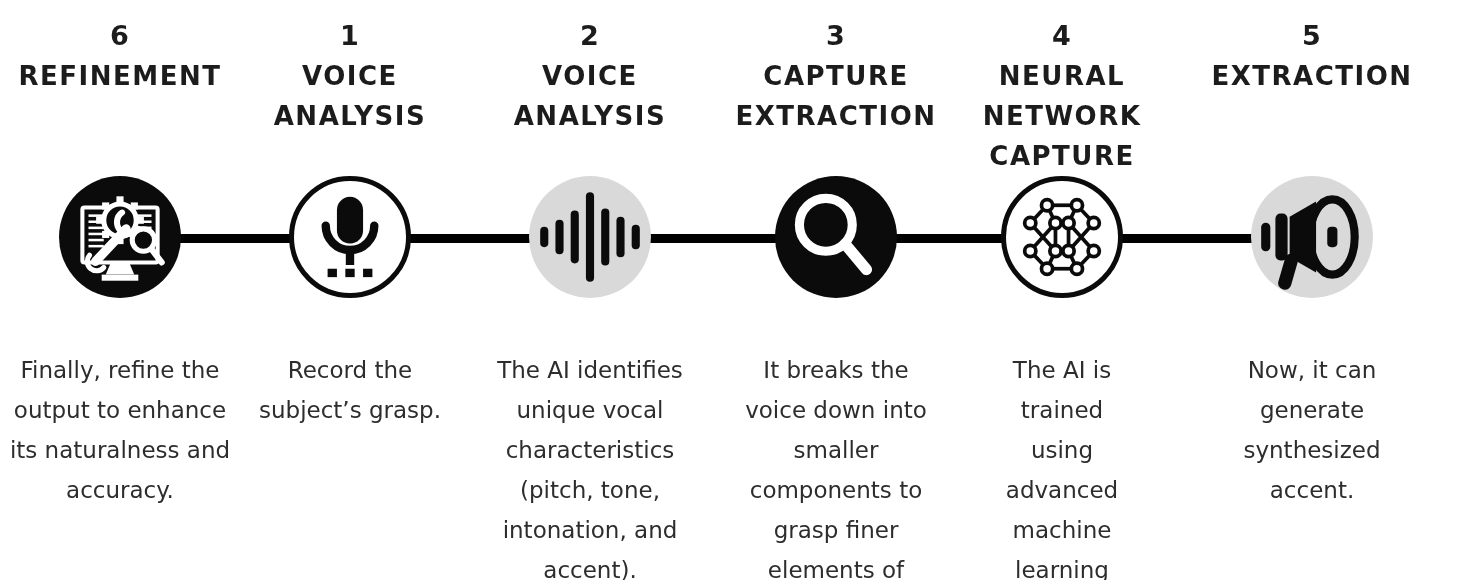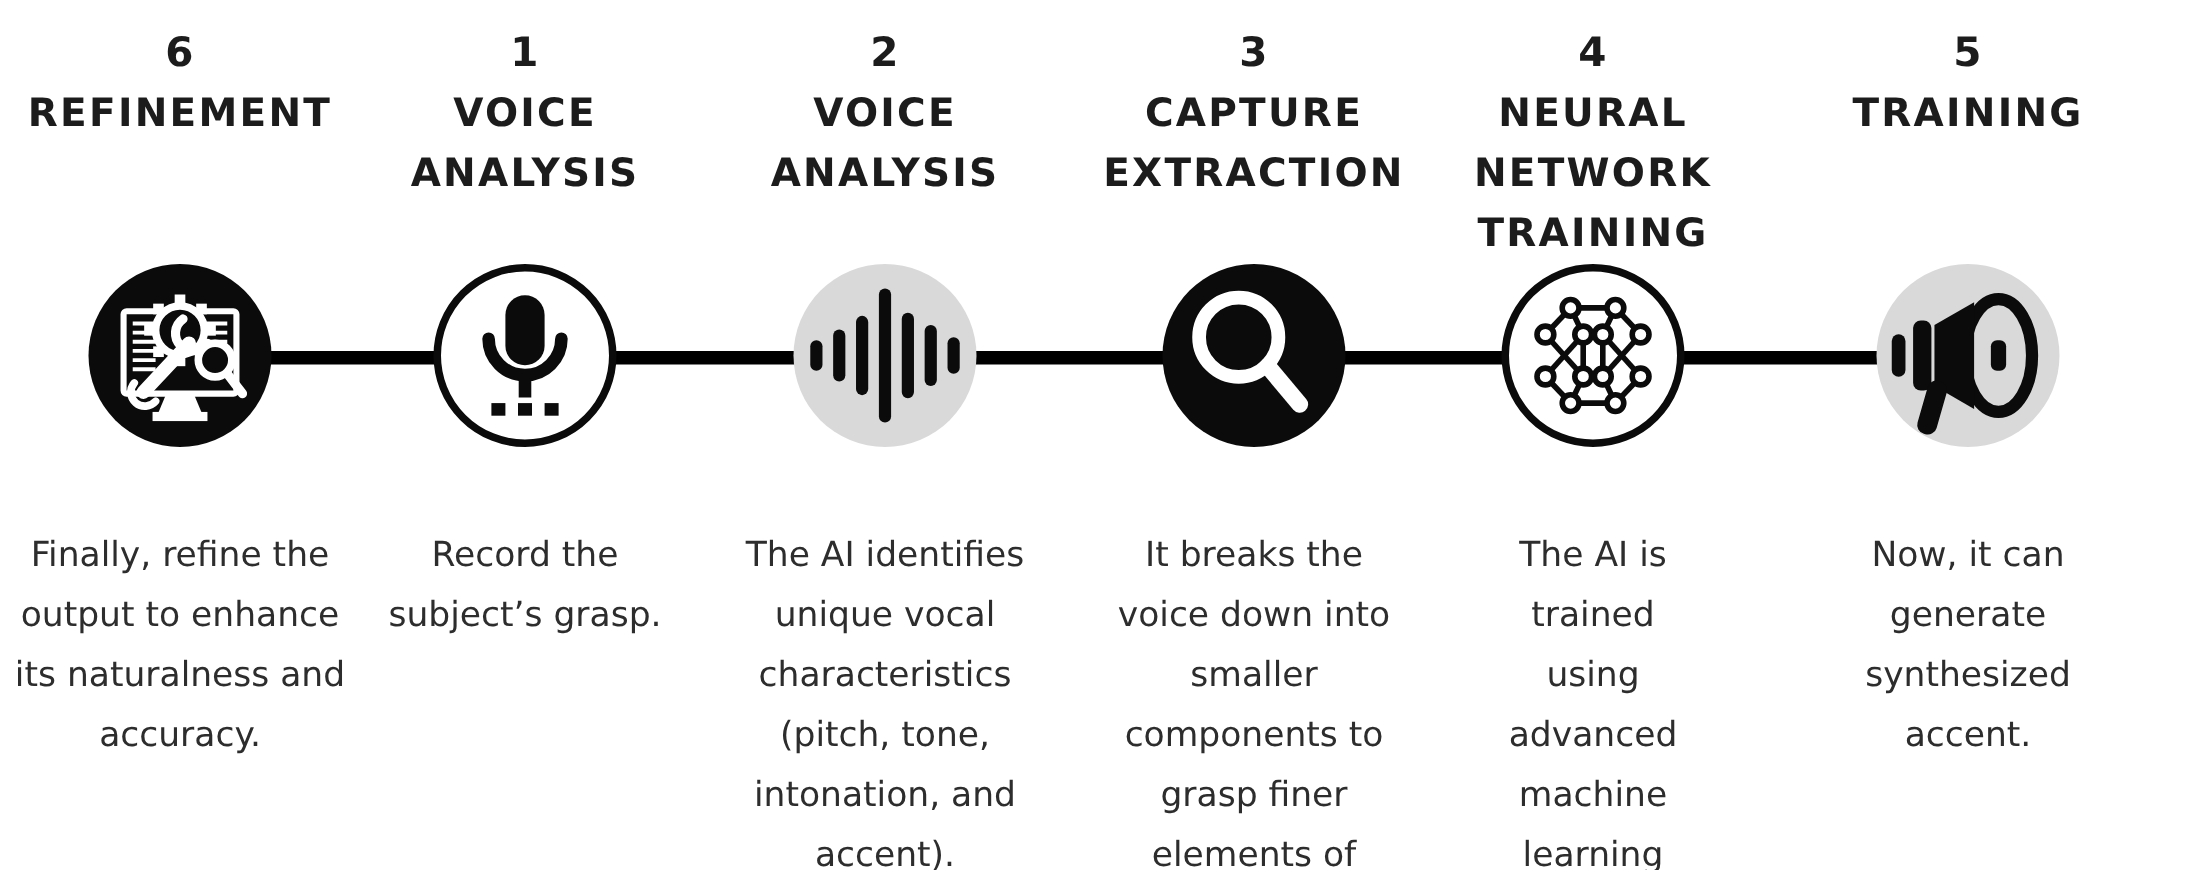--- a/index.html
+++ b/index.html
@@ -164,21 +164,21 @@
       </div>
     </div>
     <div class="step-desc">
       <div>It breaks the voice down into smaller components to grasp finer elements of speech patterns.</div>
     </div>
   </div>
 
   <div class="step">
     <div class="step-header">
       <div class="step-number">4</div>
-      <div class="step-title">NEURAL NETWORK TRAINING</div>
+      <div class="step-title">NEURAL NETWORK CAPTURE</div>
     </div>
     <div class="step-icon-wrap">
       <div class="circle white-outlined">
         <svg viewBox="0 0 120 120">
           <g stroke="#0b0b0b" stroke-width="4" fill="none">
             <line x1="44" y1="26" x2="76" y2="26"></line>
             <line x1="44" y1="94" x2="76" y2="94"></line>
             <line x1="44" y1="26" x2="26" y2="45"></line>
             <line x1="44" y1="26" x2="53" y2="45"></line>
             <line x1="76" y1="26" x2="67" y2="45"></line>
@@ -212,21 +212,21 @@
       </div>
     </div>
     <div class="step-desc">
       <div>The AI is trained using advanced machine learning algorithms, like neural networks.</div>
     </div>
   </div>
 
   <div class="step">
     <div class="step-header">
       <div class="step-number">5</div>
-      <div class="step-title">TRAINING</div>
+      <div class="step-title">EXTRACTION</div>
     </div>
     <div class="step-icon-wrap">
       <div class="circle gray-filled">
         <svg viewBox="0 0 120 120">
           <ellipse cx="80" cy="60" rx="22" ry="37" fill="none" stroke="#0b0b0b" stroke-width="8"></ellipse>
           <polygon points="38,40 64,25 64,95 38,80" fill="#0b0b0b"></polygon>
           <rect x="24" y="37" width="12" height="46" rx="5" fill="#0b0b0b"></rect>
           <rect x="10" y="46" width="9" height="28" rx="4.5" fill="#0b0b0b"></rect>
           <rect x="30" y="76" width="13" height="36" rx="6" fill="#0b0b0b" transform="rotate(16 36 94)"></rect>
           <rect x="75" y="50" width="10" height="20" rx="4" fill="#0b0b0b"></rect>

